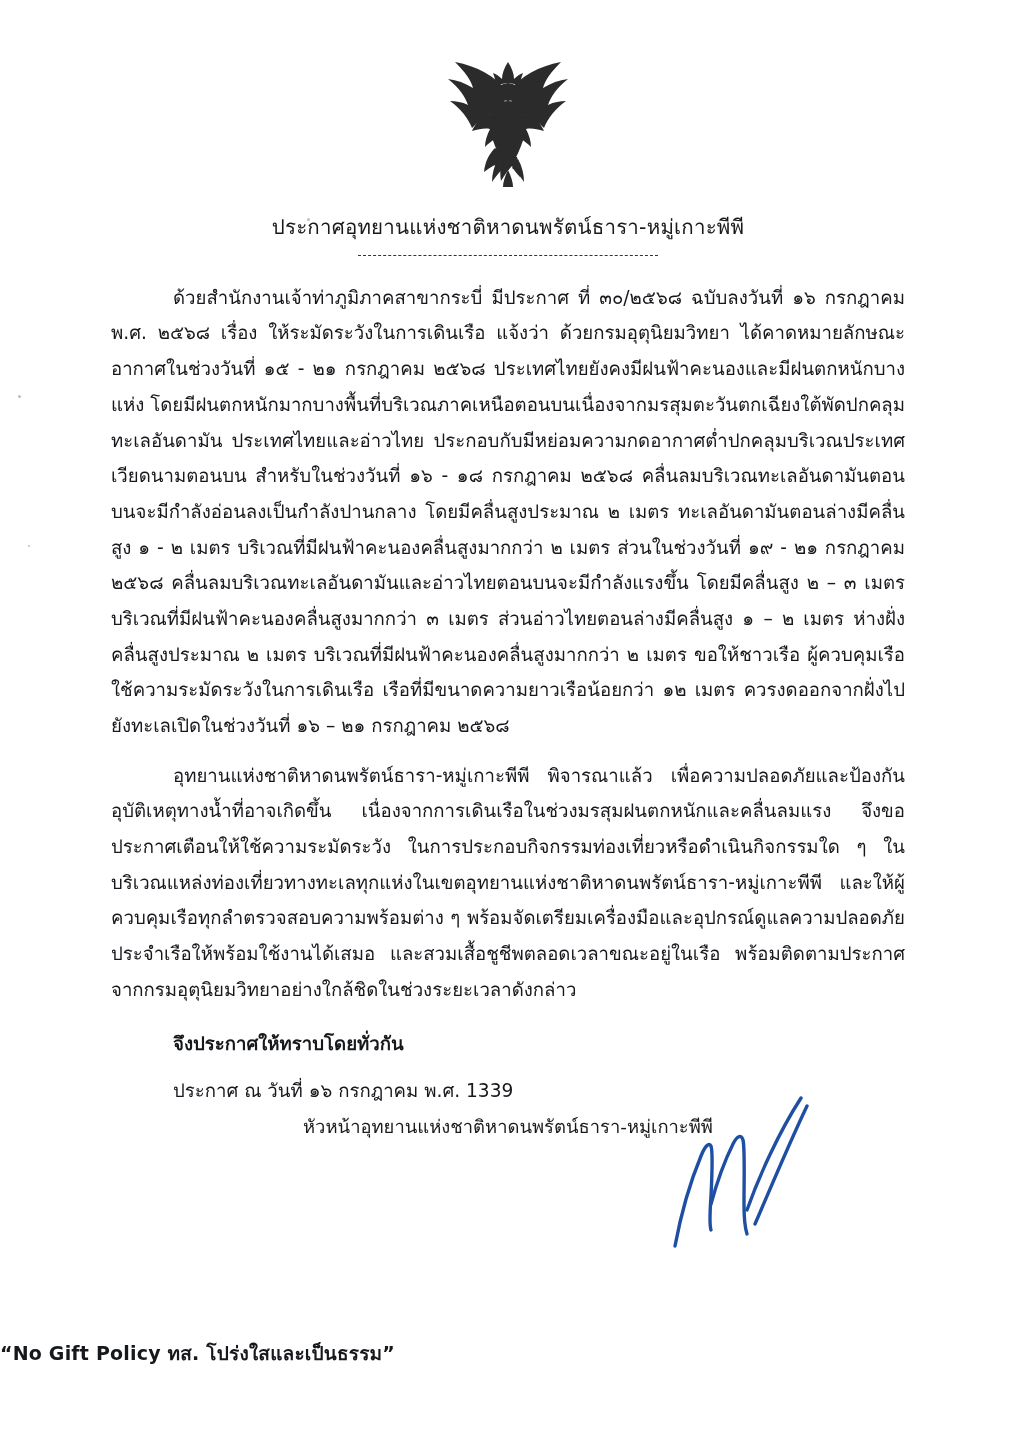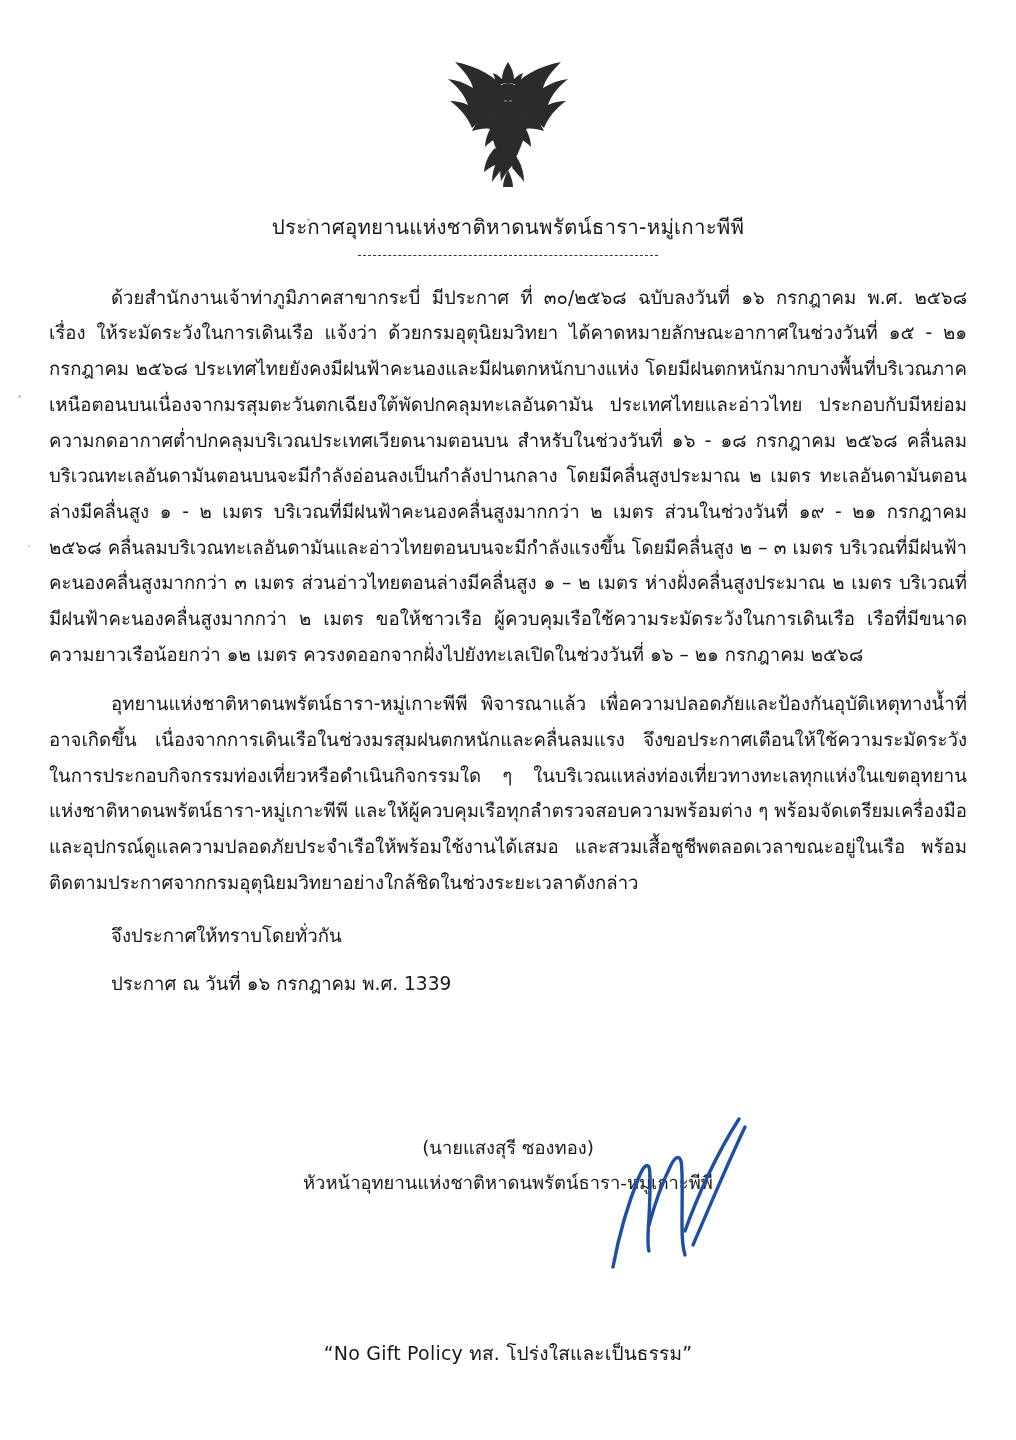--- a/index.html
+++ b/index.html
@@ -14,21 +14,21 @@
     color: #1a1a1a;
     position: relative;
     overflow: hidden;
   }
 
   .page {
     position: relative;
     width: 1016px;
     height: 1440px;
     box-sizing: border-box;
-    padding: 0 49px;
+    padding: 0 111px;
   }
 
   
   .emblem-wrap {
     display: flex;
     justify-content: center;
     padding-top: 56px;
     height: 140px;
   }
   .emblem {
@@ -73,20 +73,21 @@
     text-indent: 62px;
   }
   .para + .para {
     margin-top: 14px;
   }
   .closing {
     margin-top: 18px;
     text-indent: 62px;
     font-size: 18.6px;
     line-height: 1.9;
+    font-weight: bold;
   }
   .dateline {
     margin-top: 12px;
     text-indent: 62px;
     font-size: 18.6px;
     line-height: 1.9;
   }
 
   
   .sig-area {
@@ -108,23 +109,22 @@
     font-size: 18.4px;
     line-height: 1.9;
   }
 
   
   .footer {
     position: absolute;
     left: 0;
     right: 0;
     bottom: 72px;
-    text-align: center;
     font-size: 19px;
-    font-weight: normal;
+    font-weight: bold;
     color: #16181c;
     letter-spacing: 0.2px;
   }
 
   
   .speck {
     position: absolute;
     background: #bdbdbd;
     border-radius: 50%;
   }
@@ -176,21 +176,20 @@
   <div class="sig-area">
     <svg class="signature" viewBox="0 0 190 176">
       <g fill="none" stroke="#1f4fa3" stroke-width="3.4" stroke-linecap="round" stroke-linejoin="round">
         <path d="M24 162 C30 130 40 96 50 72 C54 62 58 58 60 62 C62 68 61 92 60 112 C59 128 58 140 60 146"></path>
         <path d="M60 120 C66 98 74 76 82 60 C86 52 90 50 92 56 C94 64 93 96 93 120 C93 134 94 144 96 150"></path>
         <path d="M96 126 C108 92 128 48 150 14"></path>
         <path d="M104 140 C118 108 136 64 156 22"></path>
       </g>
     </svg>
     <div class="sig-names">
-      <div class="nm" style="margin-top:130px">(นายแสงสุรี ซองทอง)</div>
       <div class="nm">หัวหน้าอุทยานแห่งชาติหาดนพรัตน์ธารา-หมู่เกาะพีพี</div>
     </div>
   </div>
 
   <div class="footer">“No Gift Policy ทส. โปร่งใสและเป็นธรรม”</div>
 
   <div class="speck" style="left:307px;top:218px;width:3px;height:3px;"></div>
   <div class="speck" style="left:18px;top:395px;width:3px;height:3px;"></div>
   <div class="speck" style="left:28px;top:545px;width:2px;height:2px;"></div>
 </div>

